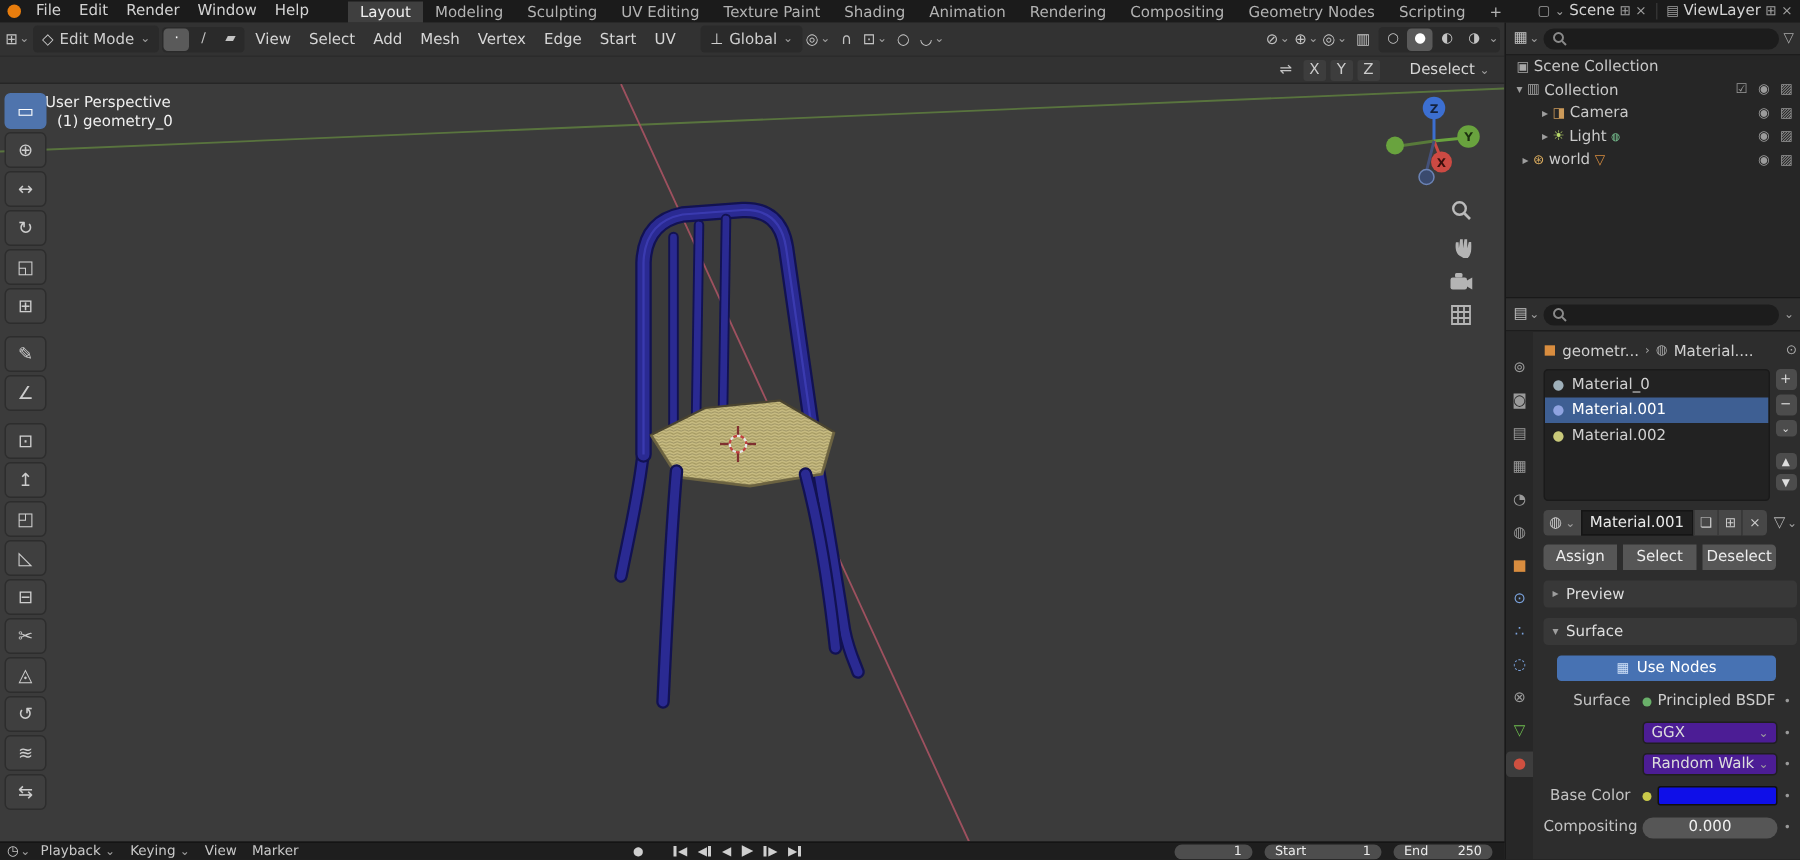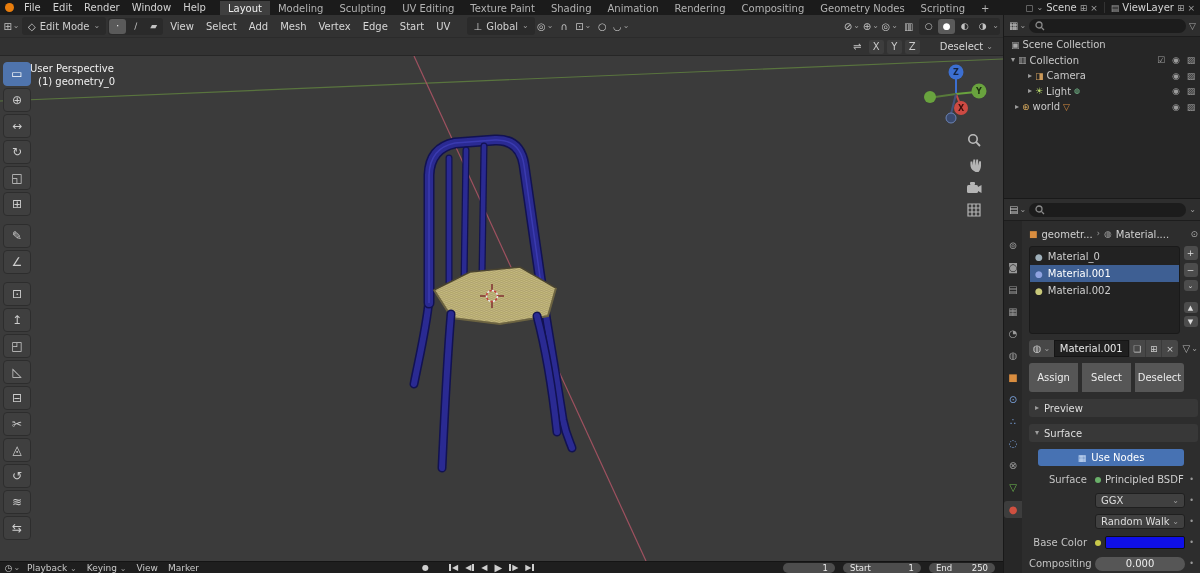--- a/index.html
+++ b/index.html
@@ -5,21 +5,21 @@
 *{margin:0;padding:0;box-sizing:border-box}
 html,body{width:1200px;height:573px;overflow:hidden;background:#111}
 body{font-family:"DejaVu Sans",sans-serif}
 .app{position:relative;width:1200px;height:573px;background:#3b3b3b;color:#cfcfcf;font-size:10px}
 
 
 .topbar{position:absolute;top:0;left:0;width:1200px;height:15px;background:#1b1b1b;display:flex;align-items:center;color:#d4d4d4;z-index:40}
 .logo{width:18px;height:15px;display:flex;align-items:center;justify-content:center}
 .logo i{width:9px;height:9px;border-radius:50%;background:#e87d0d;display:block}
 .tmenu{padding:0 6px;line-height:15px;white-space:nowrap}
-.tabs{display:flex;margin-left:8px;height:14px}
+.tabs{display:flex;margin-left:20px;height:14px}
 .tab{padding:0 8px;line-height:15px;color:#b3b3b3;white-space:nowrap}
 .tab.active{background:#3f3f3f;color:#eee}
 .tb-right{margin-left:auto;display:flex;align-items:center;gap:3px;padding-right:5px}
 .tb-ic{color:#a0a0a0;font-size:9px}
 .sep{width:1px;height:11px;background:#333;margin:0 3px}
 
 
 .vph{position:absolute;top:15px;left:0;width:1003px;height:41px;background:#323232;border-bottom:1px solid #262626;z-index:30}
 .vph .r1{height:23px;display:flex;align-items:center;padding:0 3px;gap:2px;border-bottom:1px solid #2b2b2b}
 .vph .r2{height:17px;display:flex;align-items:center;justify-content:flex-end;gap:3px;padding:0 6px}
@@ -80,31 +80,31 @@
 .slot.sel{background:#3e5f93;color:#fff}
 .slotbtns{width:15px;display:flex;flex-direction:column;gap:3px;align-items:center}
 .sbtn{width:14px;height:14px;background:#4c4c4c;border-radius:3px;display:flex;align-items:center;justify-content:center;color:#ddd;font-size:9px}
 .sbtn.small{font-size:7px;height:11px}
 .namerow{display:flex;align-items:center;gap:0;margin-top:6px;height:17px}
 .browse{width:26px;height:17px;background:#474747;border-radius:3px 0 0 3px;display:flex;align-items:center;justify-content:center;gap:2px;color:#ccc}
 .nfield{flex:1;height:17px;background:#1f1f1f;border:1px solid #151515;display:flex;align-items:center;padding:0 5px;color:#e8e8e8}
 .nbtn{width:17px;height:17px;background:#474747;display:flex;align-items:center;justify-content:center;color:#ccc;font-size:9px;border-left:1px solid #3a3a3a}
 .nbtn.last{border-radius:0 3px 3px 0}
 .filtergrp{display:flex;align-items:center;margin-left:5px;color:#b5b5b5;gap:1px}
-.triple{display:flex;gap:4px;margin-top:6px;height:29px;padding-right:14px}
+.triple{display:flex;gap:4px;margin-top:6px;height:17px;padding-right:14px}
 .tbtn{flex:1;background:#565656;display:flex;align-items:center;justify-content:center;color:#ececec}
 .tbtn:first-child{border-radius:3px 0 0 3px}
 .tbtn:last-child{border-radius:0 3px 3px 0}
 .ph{display:flex;align-items:center;gap:5px;height:18px;background:#383838;border-radius:3px;margin-top:7px;padding:0 6px;color:#dedede}
 .bluebtn{height:17px;background:#4772b3;border-radius:3px;display:flex;align-items:center;justify-content:center;gap:5px;color:#fff;margin:7px 14px 0 9px}
 .prow{display:flex;align-items:center;margin-top:6px;min-height:15px}
 .plabel{width:66px;text-align:right;padding-right:8px;color:#c3c3c3;white-space:nowrap}
 .pval{flex:1;display:flex;align-items:center;gap:4px;min-width:0}
 .gutter{width:13px;display:flex;align-items:center;justify-content:center;color:#9a9a9a;font-size:8px}
-.drop{flex:1;height:15px;background:#404040;border:1px solid #1f1f1f;border-radius:3px;display:flex;align-items:center;padding:0 5px;color:#ddd;white-space:nowrap}
+.drop{flex:1;height:15px;background:#4c1d95;border:1px solid #1f1f1f;border-radius:3px;display:flex;align-items:center;padding:0 5px;color:#ddd;white-space:nowrap}
 .drop .cv{margin-left:auto}
 .swatch{flex:1;height:13px;border-radius:2px;border:1px solid #101010;background:#0f0fe8}
 .numfield{flex:1;height:14px;background:#565656;border-radius:7px;display:flex;align-items:center;justify-content:center;color:#eee}
 .dotg{width:6px;height:6px;border-radius:50%;background:#6ab06a;display:inline-block}
 .doty{width:6px;height:6px;border-radius:50%;background:#c9c94a;display:inline-block}
 .ws{white-space:nowrap}
 </style>
 </head>
 <body>
 

